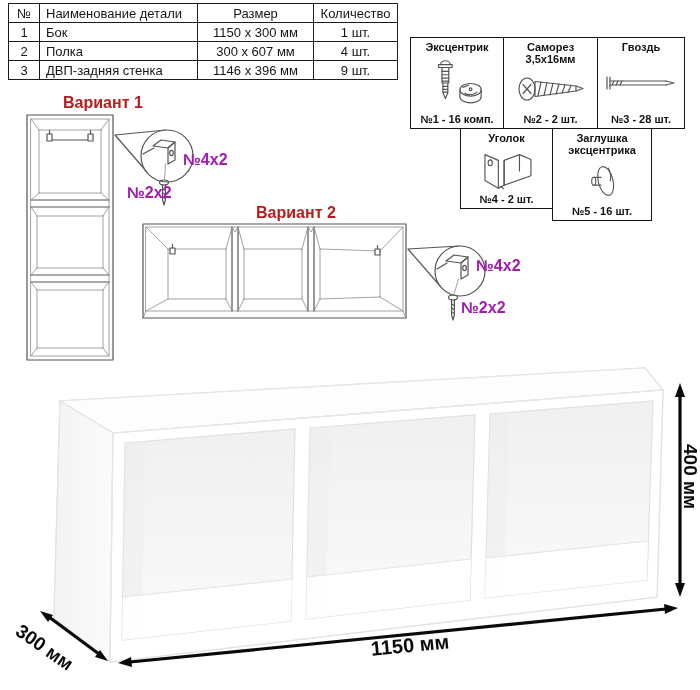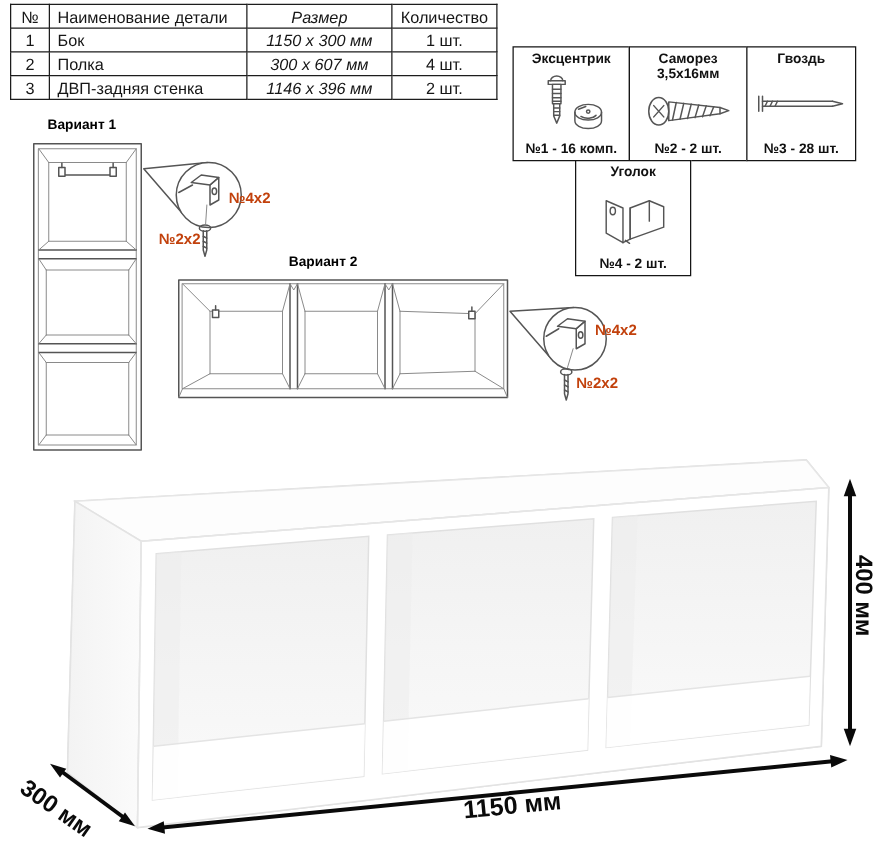--- a/index.html
+++ b/index.html
@@ -9,33 +9,33 @@
     font-family:"Liberation Sans","DejaVu Sans",sans-serif;
   }
   
   #parts-table{position:absolute;left:8px;top:3px;border-collapse:collapse;table-layout:fixed;}
   #parts-table th,#parts-table td{
     border:1.4px solid #1c1c1c;font-size:13px;font-weight:normal;
     height:18px;padding:0 3px;white-space:nowrap;overflow:hidden;color:#161616;
   }
   #parts-table .c-num{width:24px;text-align:center;}
   #parts-table .c-name{width:148px;text-align:left;padding-left:6px;}
-  #parts-table .c-size{width:109px;text-align:center;font-style:italic;}
+  #parts-table .c-size{width:109px;text-align:center;}
   #parts-table .c-qty{width:77px;text-align:center;}
   
   .hw-cell{
     position:absolute;box-sizing:border-box;border:1.8px solid #151515;background:#fff;
     display:flex;flex-direction:column;align-items:center;justify-content:space-between;
     padding:3px 2px;text-align:center;
   }
   .hw-name,.hw-count{font-size:11px;font-weight:bold;line-height:12px;color:#111;}
   .hw-icon{flex:1;display:flex;align-items:center;justify-content:center;}
   
-  .dlabel{position:absolute;font-size:12px;font-weight:bold;color:#c2410c;white-space:nowrap;}
-  .vtitle{position:absolute;font-size:11px;font-weight:bold;color:#000000;white-space:nowrap;}
+  .dlabel{position:absolute;font-size:16px;font-weight:bold;color:#a21caf;white-space:nowrap;}
+  .vtitle{position:absolute;font-size:16px;font-weight:bold;color:#b91c1c;white-space:nowrap;margin-left:25px;}
   
   .dim{position:absolute;font-weight:bold;color:#0a0a0a;white-space:nowrap;}
   #dim-width{left:350px;top:634px;width:120px;text-align:center;font-size:20px;transform:rotate(-5.5deg);}
   #dim-height{left:701px;top:444px;font-size:19px;transform:rotate(90deg);transform-origin:0 0;}
   #dim-depth{left:24px;top:620px;font-size:19px;transform:rotate(35deg);transform-origin:0 0;}
   svg{position:absolute;overflow:visible;}
   .ln{stroke:#555;stroke-width:1.2;fill:none;stroke-linecap:round;stroke-linejoin:round;}
   .lnthin{stroke:#8a8a8a;stroke-width:0.8;fill:none;}
   .white{fill:#ffffff;}
 </style>
@@ -61,21 +61,21 @@
     <tr>
       <td class="c-num">2</td>
       <td class="c-name">Полка</td>
       <td class="c-size">300 х 607 мм</td>
       <td class="c-qty">4 шт.</td>
     </tr>
     <tr>
       <td class="c-num">3</td>
       <td class="c-name">ДВП-задняя стенка</td>
       <td class="c-size">1146 х 396 мм</td>
-      <td class="c-qty">2 шт.</td>
+      <td class="c-qty">9 шт.</td>
     </tr>
   </tbody>
     </table>
 
   <div class="hw-cell" style="left:410px;top:37px;width:94px;height:92px;">
     <div class="hw-name">Эксцентрик</div>
     <div class="hw-icon">
       <svg width="62" height="50" viewBox="0 0 64 50" style="position:static;">
         <g class="ln">
           <path d="M15 6 a5 4 0 0 1 10 0"></path>
@@ -118,37 +118,51 @@
           <path d="M5 3 v12 M8 3 v12"></path>
           <path d="M8 7 H64 M8 11 H64"></path>
           <path d="M12 7 l-2 4 M16 7 l-2 4 M20 7 l-2 4"></path>
           <path d="M64 7 L72 9 L64 11"></path>
         </g>
       </svg>
     </div>
     <div class="hw-count">№3 - 28 шт.</div>
   </div>
 
-  <div class="hw-cell" style="left:460px;top:128px;width:93px;height:93px;">
+  <div class="hw-cell" style="left:460px;top:128px;width:93px;height:81px;">
     <div class="hw-name">Уголок</div>
     <div class="hw-icon">
       <svg width="66" height="46" viewBox="0 0 66 48" style="position:static;">
         <g class="ln">
           <path d="M10 9 L24 15 L24 44 L10 36 Z"></path>
           <ellipse cx="15.5" cy="17.5" rx="2.2" ry="3.1"></ellipse>
           <path d="M24 44 L30 41"></path>
           <path d="M30 41 L58 31 L58 14 L46 9 L30 15 Z"></path>
           <path d="M46 9 L46 26 M30 15 L30 41"></path>
           <path d="M26 42 l3.5 2.5"></path>
         </g>
       </svg>
     </div>
     <div class="hw-count">№4 - 2 шт.</div>
   </div>
 
+  <div class="hw-cell" style="left:552px;top:128px;width:100px;height:93px;">
+    <div class="hw-name">Заглушка эксцентрика</div>
+    <div class="hw-icon">
+      <svg width="46" height="44" viewBox="0 0 46 48" style="position:static;">
+        <g class="ln">
+          <ellipse cx="27" cy="24" rx="8" ry="16" transform="rotate(-14 27 24)"></ellipse>
+          <path d="M14 20 h8 M14 28.5 h8"></path>
+          <ellipse cx="14" cy="24.2" rx="2.2" ry="4.3"></ellipse>
+          <path d="M30 10 a20 20 0 0 1 2 14"></path>
+        </g>
+      </svg>
+    </div>
+    <div class="hw-count">№5 - 16 шт.</div>
+  </div>
 
   <div class="vtitle" style="left:38px;top:94px;">Вариант 1</div>
   <svg style="left:20px;top:90px;" width="220" height="290" viewBox="0 0 220 290">
     <g class="ln">
       <rect x="7" y="25" width="86" height="245" class="white"></rect>
       <rect x="11" y="29" width="78" height="237" class="lnthin"></rect>
 
       <path d="M11 110 H89 M11 117 H89 M11 185 H89 M11 192 H89"></path>
 
       <path d="M11 29 L19 40 M89 29 L81 40 M19 40 H81 M19 40 V103 M81 40 V103 M19 103 H81 M11 110 L19 103 M89 110 L81 103" class="lnthin"></path>

